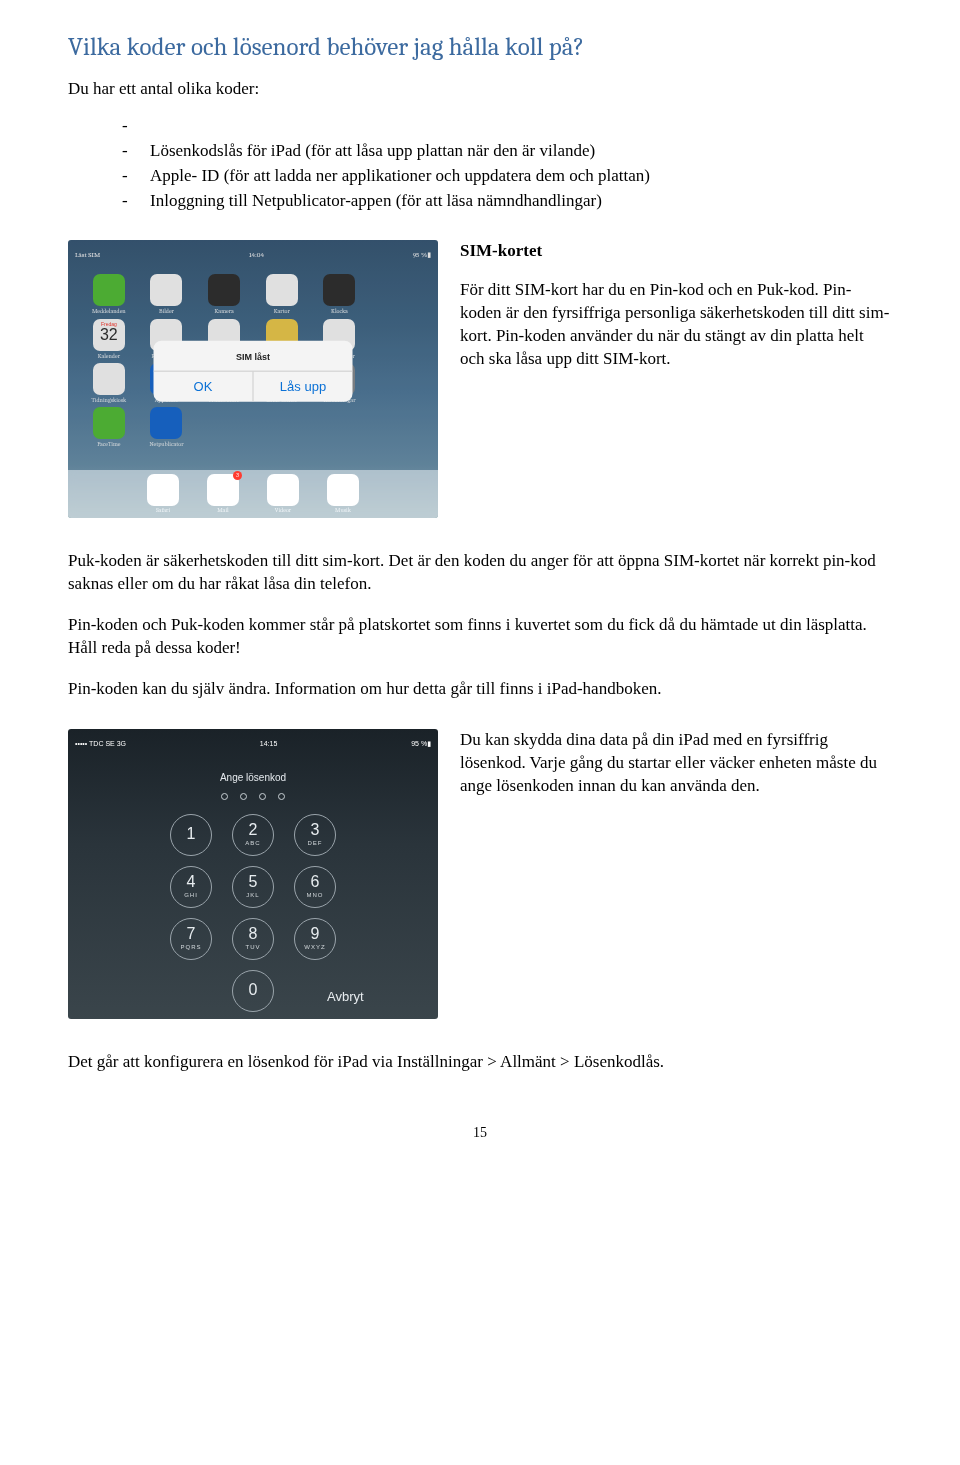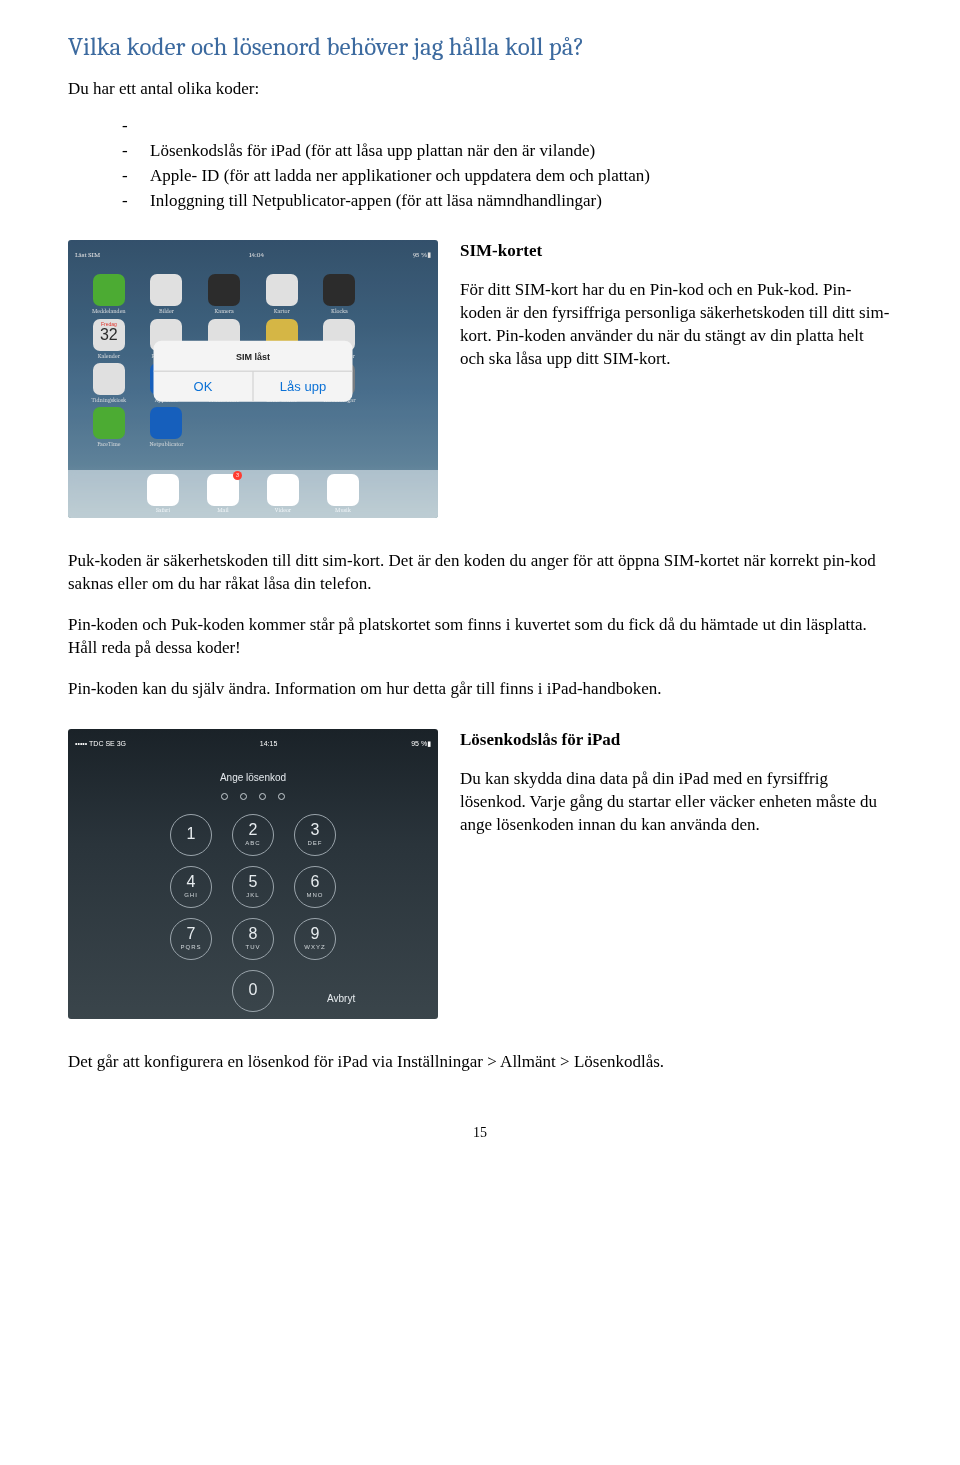--- a/index.html
+++ b/index.html
@@ -202,21 +202,21 @@
       color: #e7ecef;
     }
     .key .num { font-size: 16px; line-height: 1; }
     .key .sub { font-size: 6px; letter-spacing: 1px; margin-top: 1px; opacity:.85; }
     .key.blank { border:none; }
     .cancel-txt {
       position: absolute;
       bottom: 14px;
       left: 50%;
       transform: translateX(74px);
-      font-size: 10px;
+      font-size: 13px;
       color: #e7ecef;
     }
 
     
     .ic-green { background:#57c33b; }
     .ic-white { background:#fff; }
     .ic-dark { background:#333; }
     .ic-grey { background:#8a8f93; }
     .ic-yellow { background:#f3d04f; }
     .ic-blue { background:#1a6dd6; }
@@ -446,20 +446,19 @@
             <div class="num">0</div>
             <div class="sub"></div>
           </div>
         <div class="key blank"></div>
       </div>
       <div class="cancel-txt">Avbryt</div>
     </div>
   </div>
 
   <div class="text-box">
-    <h3>Lösenkodslås för iPad</h3>
     <p>Du kan skydda dina data på din iPad med en fyrsiffrig lösenkod. Varje gång du startar eller väcker enheten måste du ange lösenkoden innan du kan använda den.</p>
   </div>
 </div>
 
 <p class="body-p">Det går att konfigurera en lösenkod för iPad via Inställningar &gt; Allmänt &gt; Lösenkodlås.</p>
 
 <div class="page-num">15</div>
 
 </body></html>

